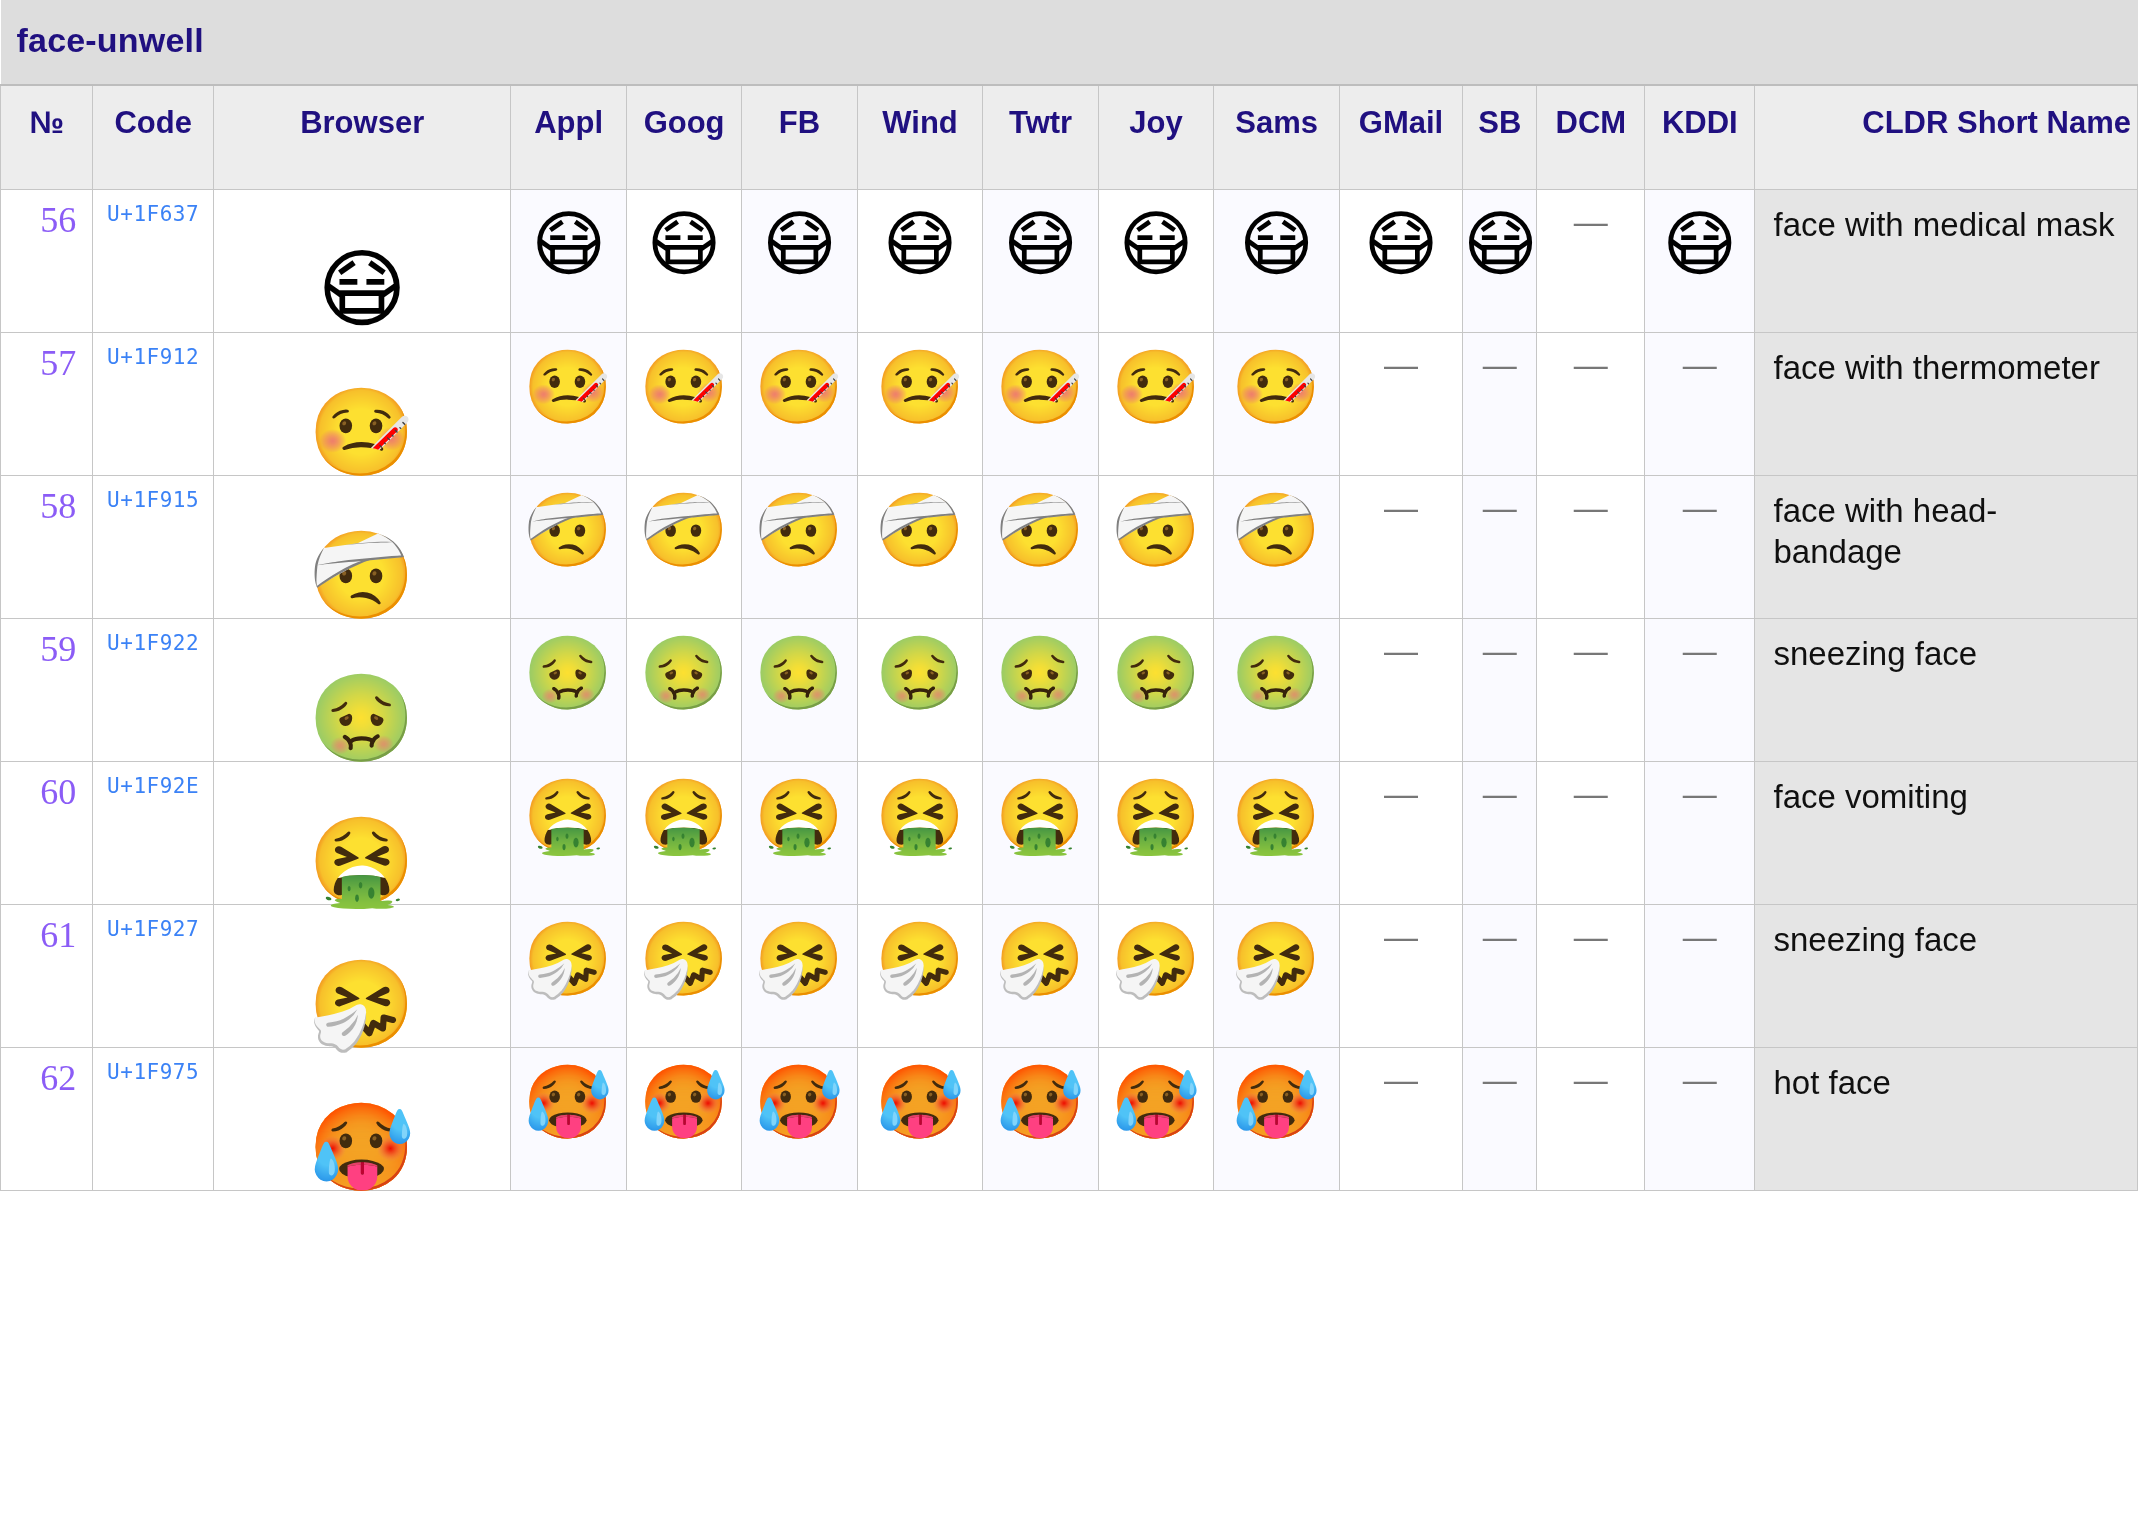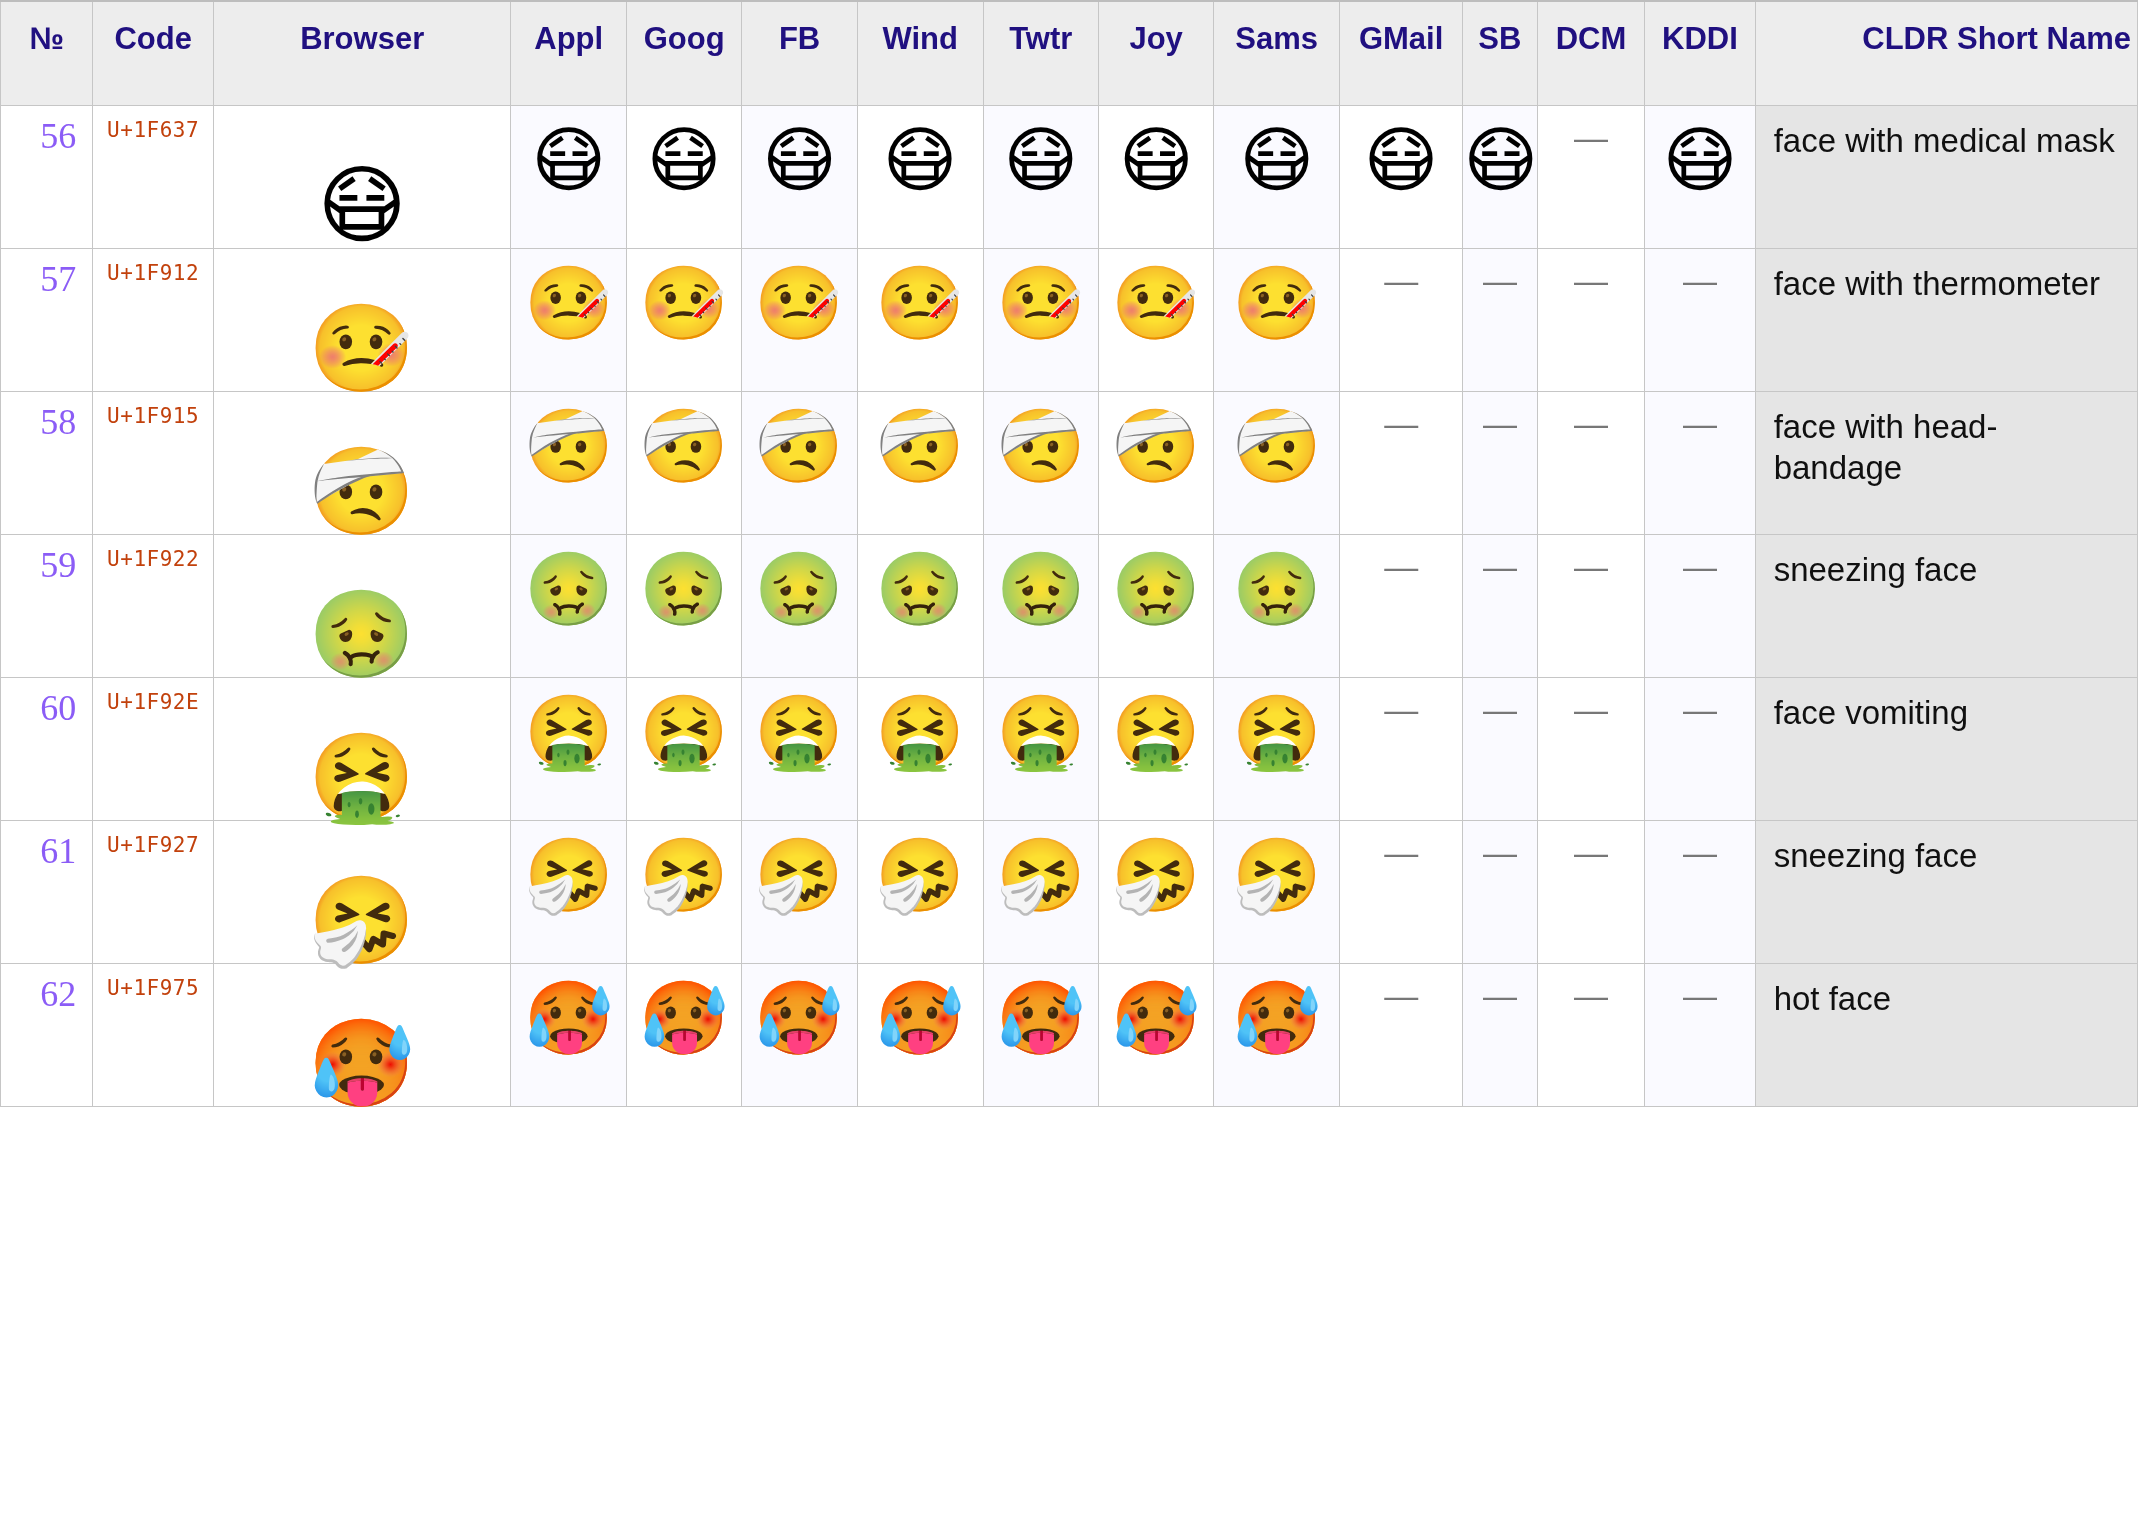--- a/index.html
+++ b/index.html
@@ -74,21 +74,21 @@
     font-family: "Liberation Serif", serif;
     line-height: 1.25;
   }
   td.c-code {
     text-align: center;
     padding: 12px 4px 0 4px;
   }
   td.c-code .cp {
     font-family: "DejaVu Sans Mono", monospace;
     font-size: 21px;
-    color: #c2410c;
+    color: #3b82f6;
     text-decoration: none;
     letter-spacing: 0.5px;
     text-align: right;
   }
   td.c-browser {
     text-align: center;
     background: #ffffff;
     padding: 0;
   }
   td.c-vendor {
@@ -156,20 +156,23 @@
         <col class="w-vend">
         <col class="w-vend">
       <col class="w-vend-w">
         <col class="w-gmail">
         <col class="w-sb">
       <col class="w-dcm">
         <col class="w-kddi">
         <col class="w-name">
     </colgroup>
     <thead>
+      <tr class="section-row">
+        <th class="section-title" colspan="15">face-unwell</th>
+      </tr>
       <tr class="header-row">
         <th>№</th>
         <th>Code</th>
         <th>Browser</th>
         <th>Appl</th>
         <th>Goog</th>
         <th>FB</th>
         <th>Wind</th>
         <th>Twtr</th>
         <th>Joy</th>

